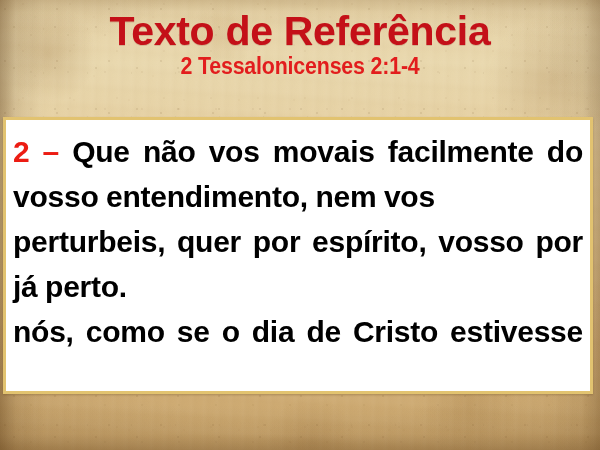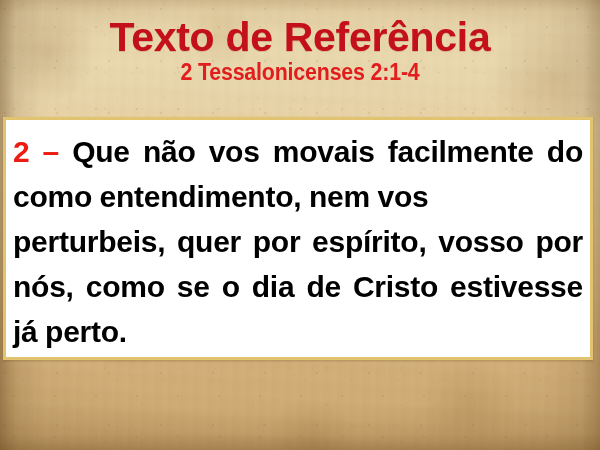--- a/index.html
+++ b/index.html
@@ -112,21 +112,21 @@
   .header {
     position: absolute;
     top: 0;
     left: 0;
     width: 600px;
     text-align: center;
     z-index: 5;
   }
   .title {
     margin: 0;
-    padding-top: 15px;
+    padding-top: 9px;
     font-size: 41px;
     line-height: 44px;
     font-weight: bold;
     letter-spacing: -0.3px;
     color: #c41018;
     white-space: nowrap;
     text-shadow: 0 1px 0 rgba(120,30,20,0.18);
   }
   .subtitle {
     margin: 0;
@@ -139,21 +139,21 @@
     transform: scaleX(0.93);
     letter-spacing: -0.2px;
   }
 
   
   .panel {
     position: absolute;
     left: 3px;
     top: 117px;
     width: 590px;
-    height: 243px;
+    height: 277px;
     box-sizing: border-box;
     background: #ffffff;
     border: 3px solid #e2c370;
     box-shadow: 0 1px 2px rgba(90,60,20,0.30);
     z-index: 6;
     overflow: hidden;
   }
   .verse {
     margin: 0;
     padding: 9px 7px 0 7px;
@@ -194,20 +194,20 @@
   <div class="bg-vignette"></div>
 
   <div class="header">
     <h1 class="title">Texto de Referência</h1>
     <h2 class="subtitle">2 Tessalonicenses 2:1-4</h2>
   </div>
 
   <div class="panel">
     <p class="verse">
       <span class="ln"><span class="verse-num">2 – </span><span>Que não vos movais facilmente do</span></span>
-      <span class="ln loose">como entendimento, nem vos</span>
+      <span class="ln loose">vosso entendimento, nem vos</span>
       <span class="ln">perturbeis, quer por espírito, vosso por</span>
+      <span class="ln loose">já perto.</span>
       <span class="ln">nós, como se o dia de Cristo estivesse</span>
-      <span class="ln loose">já perto.</span>
     </p>
   </div>
 
 </div>
 
 </body></html>

